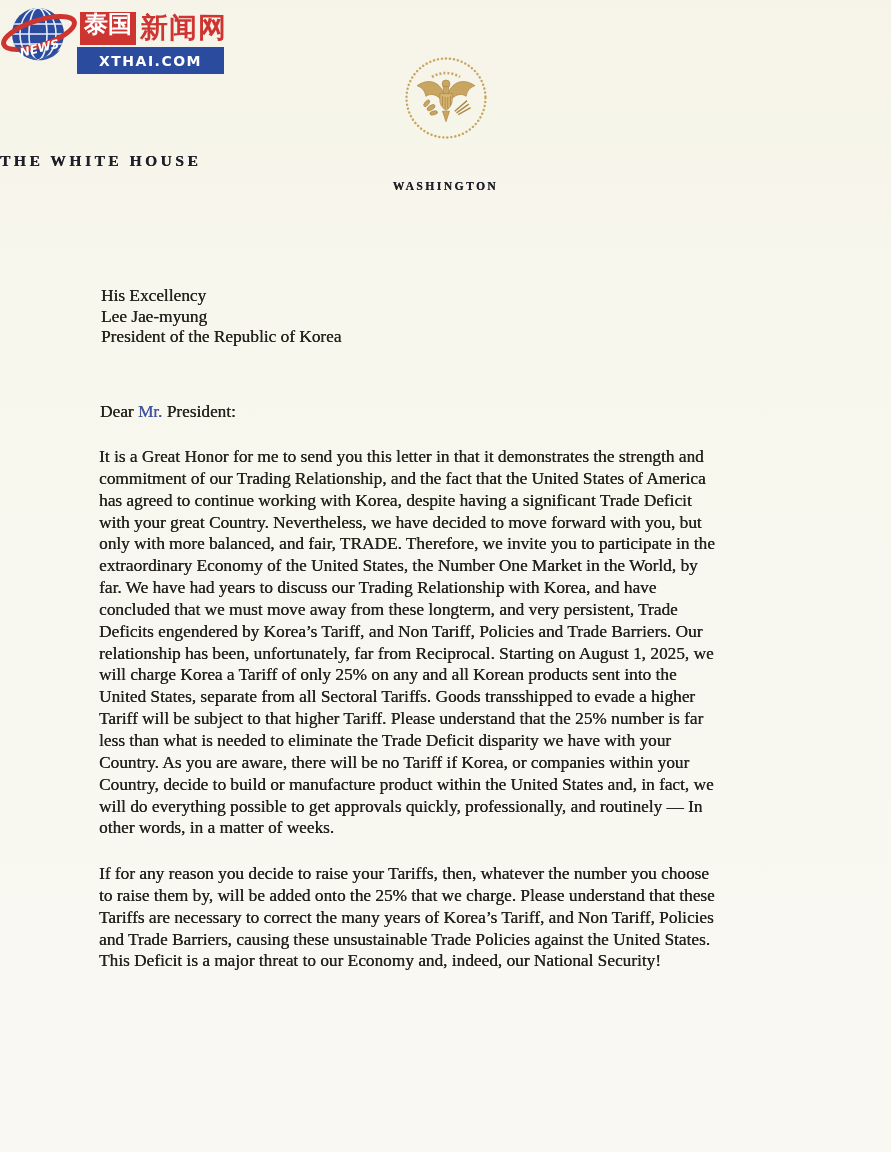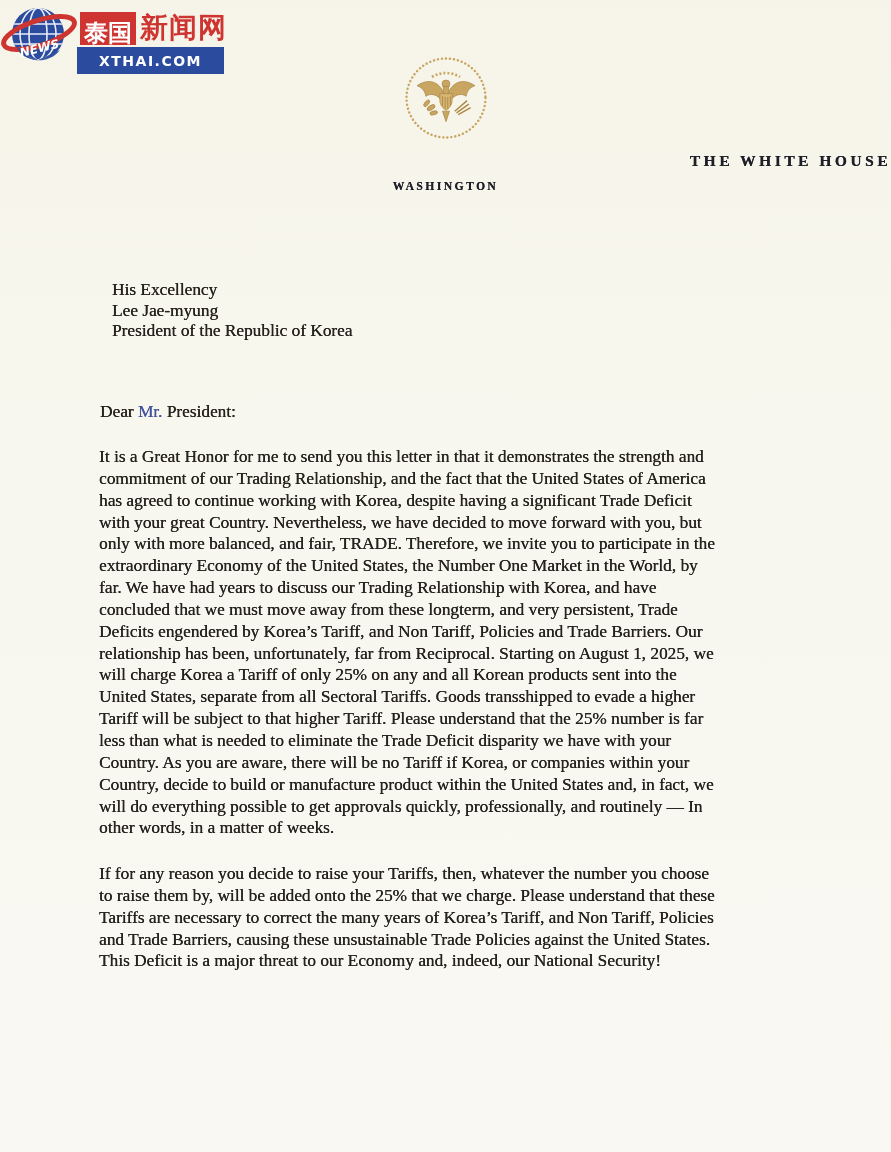--- a/index.html
+++ b/index.html
@@ -9,21 +9,21 @@
     background:linear-gradient(180deg,#f6f4e8 0%,#f8f7ee 30%,#f9f8f2 100%);
     overflow:hidden;
     font-family:"Liberation Serif","DejaVu Serif",serif;
     color:#26231f;
   }
   
   .logo{position:absolute;left:0;top:0;width:232px;height:68px;}
   .logo .globe{position:absolute;left:0;top:2px;}
   .cn-box{
     position:absolute;left:80px;top:12px;width:56px;height:33px;
-    display:flex;align-items:flex-end;justify-content:center;
+    display:flex;align-items:flex-start;justify-content:center;
     font-family:"DejaVu Sans","Liberation Sans",sans-serif;
     font-weight:bold;font-size:24px;line-height:1;color:#ffffff;
   }
   .cn-rest{
     position:absolute;left:140px;top:11px;height:34px;
     display:flex;align-items:center;
     font-family:"DejaVu Sans","Liberation Sans",sans-serif;
     font-weight:bold;font-size:28px;line-height:1;
     letter-spacing:1px;
     text-shadow:0 0 1px #ffffff;
@@ -31,35 +31,35 @@
   .domain-bar{
     position:absolute;left:77px;top:47px;width:147px;height:27px;
     display:flex;align-items:center;justify-content:center;
     font-family:"DejaVu Sans","Liberation Sans",sans-serif;
     font-weight:bold;font-size:14px;letter-spacing:1.5px;color:#ffffff;
   }
   
   .seal{position:absolute;left:402px;top:55px;}
   .wh-title{
     position:absolute;left:0;right:0;top:152px;
-    text-align:right;font-weight:bold;font-size:15.5px;
+    text-align:left;font-weight:bold;font-size:15.5px;
     letter-spacing:3.5px;color:#1e1f28;
   }
   .wh-sub{
     position:absolute;left:0;right:0;top:180px;
     text-align:center;font-weight:bold;font-size:11.5px;
     letter-spacing:2.5px;color:#1e1f28;
   }
   .date{
     position:absolute;left:0;right:0;top:221px;
     text-align:center;font-size:17.6px;color:#24211d;
   }
   
   .txt{text-shadow:0.25px 0 0 currentColor;}
-  .recipient{position:absolute;left:101px;top:280px;font-size:17.3px;line-height:20.7px;margin-left:11px;}
+  .recipient{position:absolute;left:101px;top:286px;font-size:17.3px;line-height:20.7px;}
   .salutation{position:absolute;left:100px;top:402px;font-size:17.3px;}
   .hon{color:#44549c;}
   .para{position:absolute;left:99px;font-size:17.3px;line-height:21.85px;}
   .p1{top:446px;}
   .p2{top:863px;}
   .para div, .recipient div{white-space:nowrap;}
 </style>
 </head>
 <body>
 

